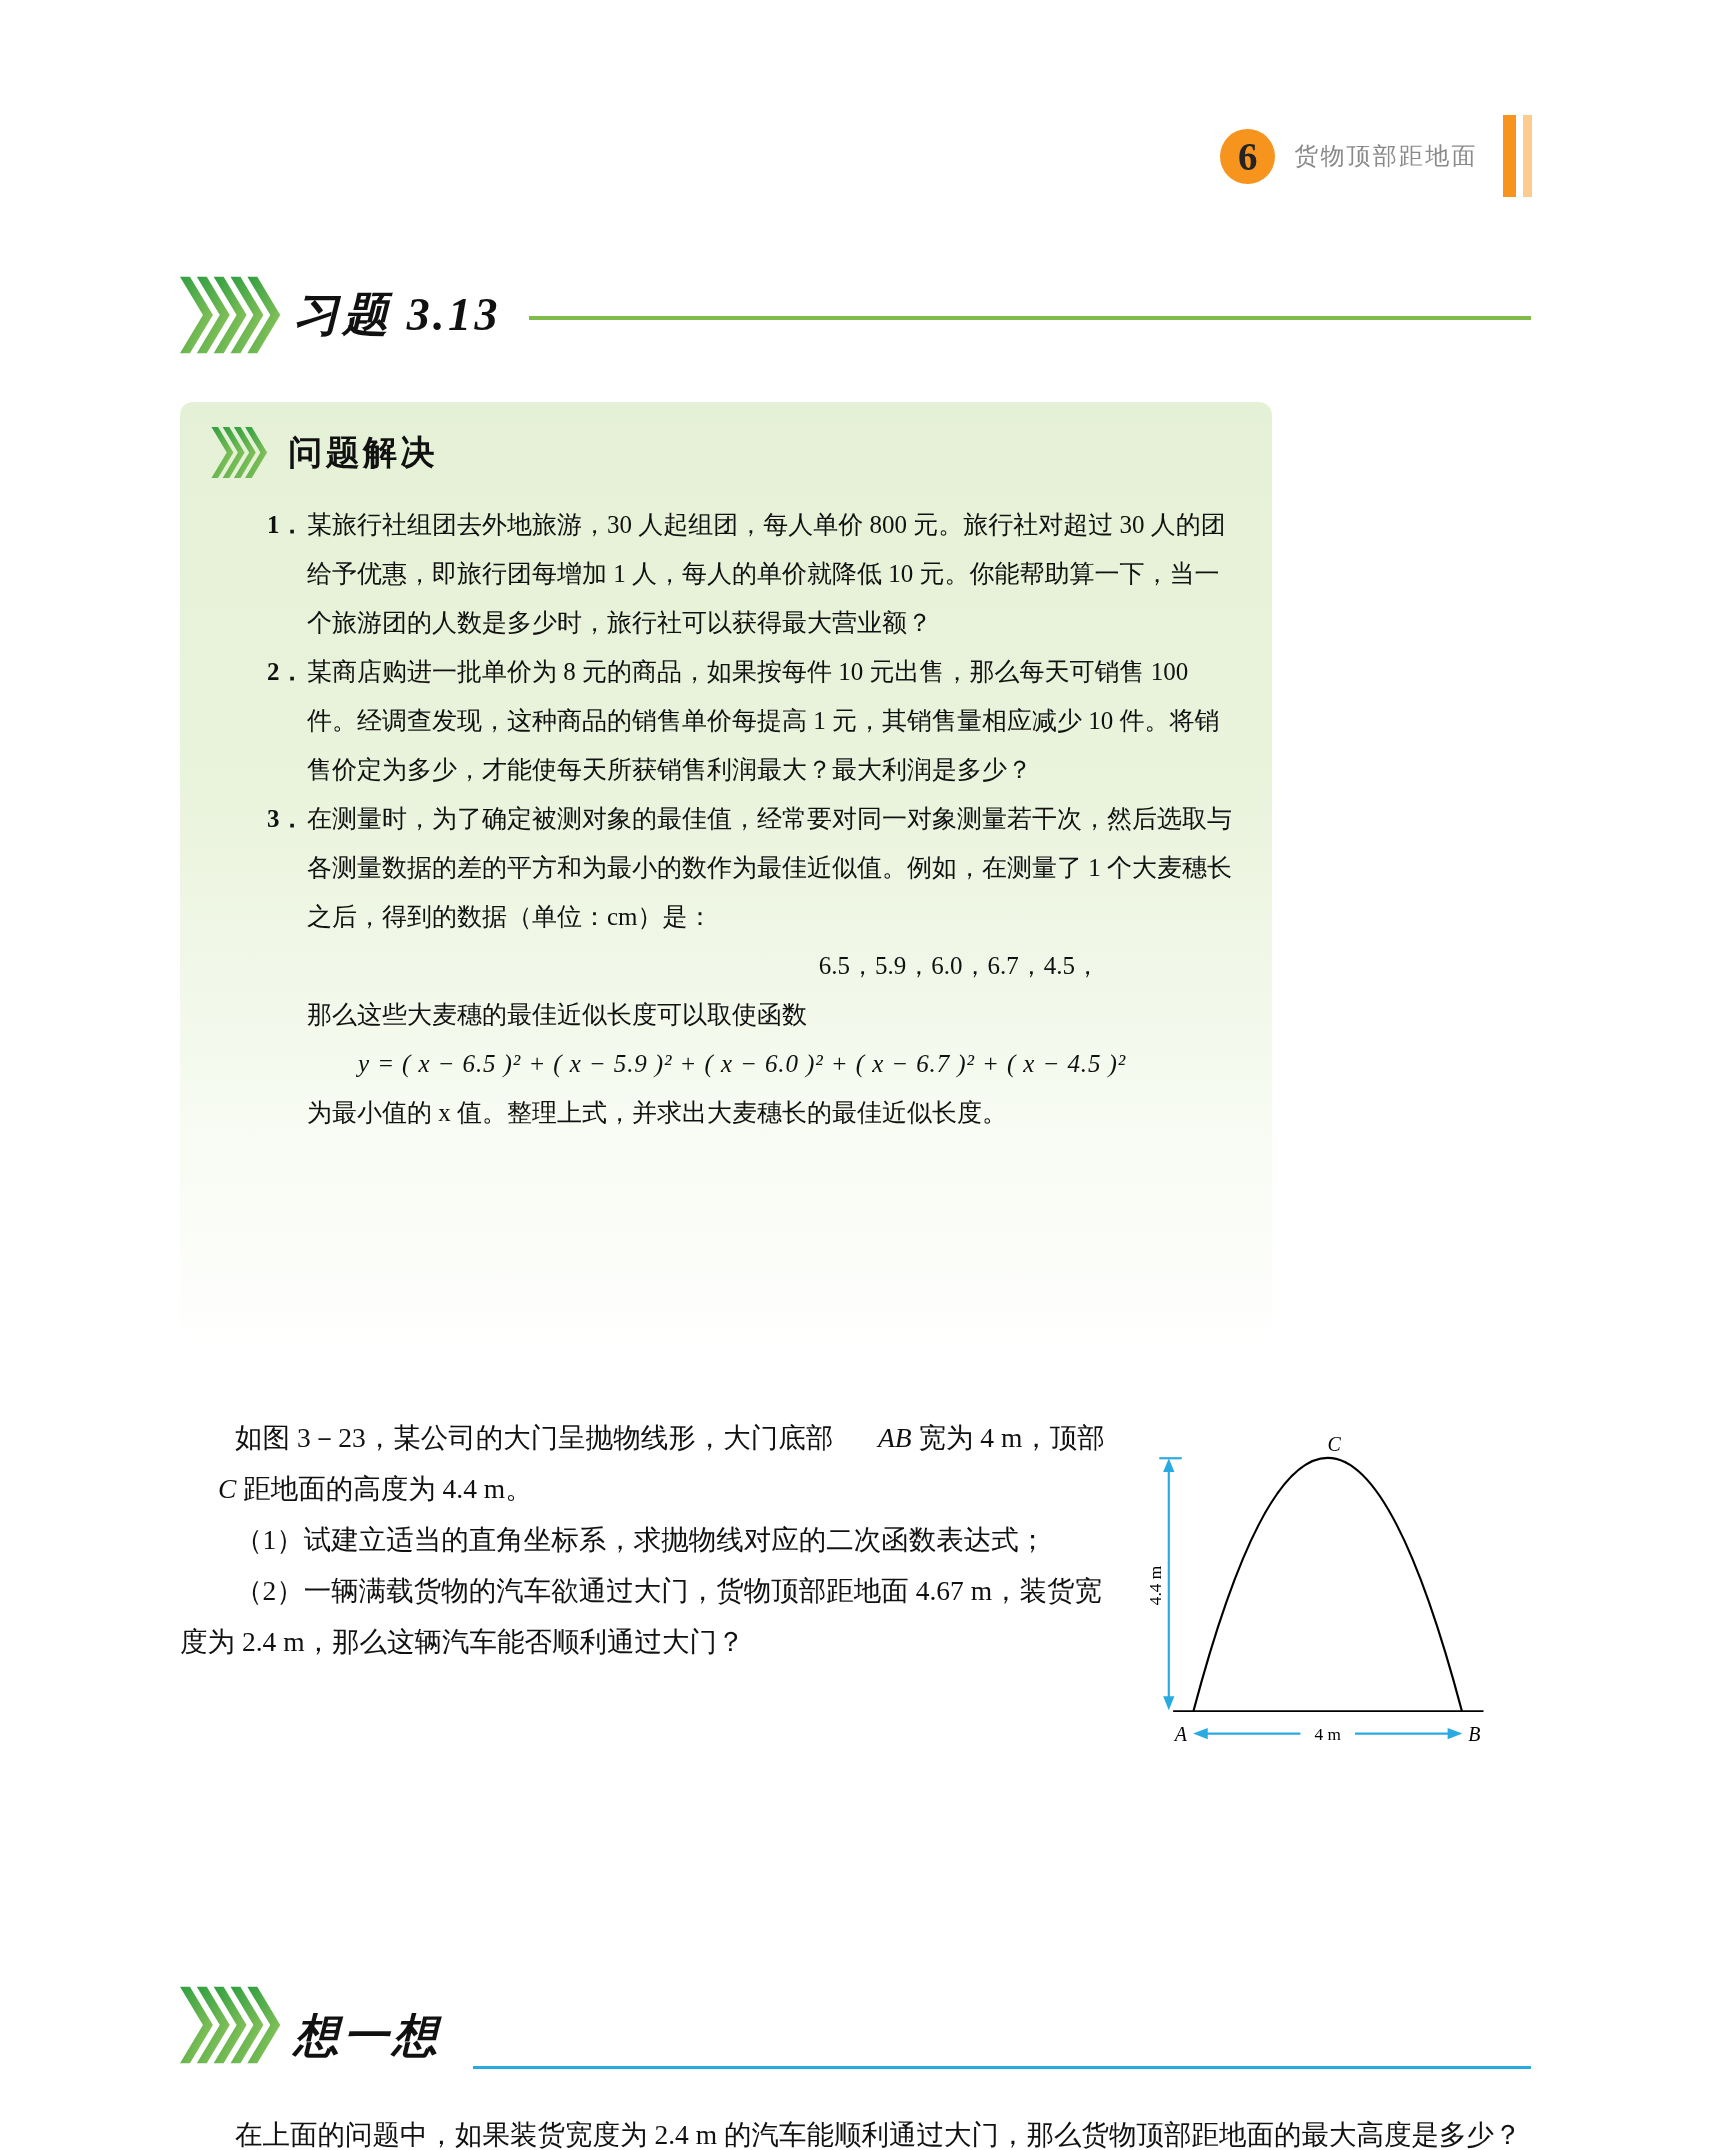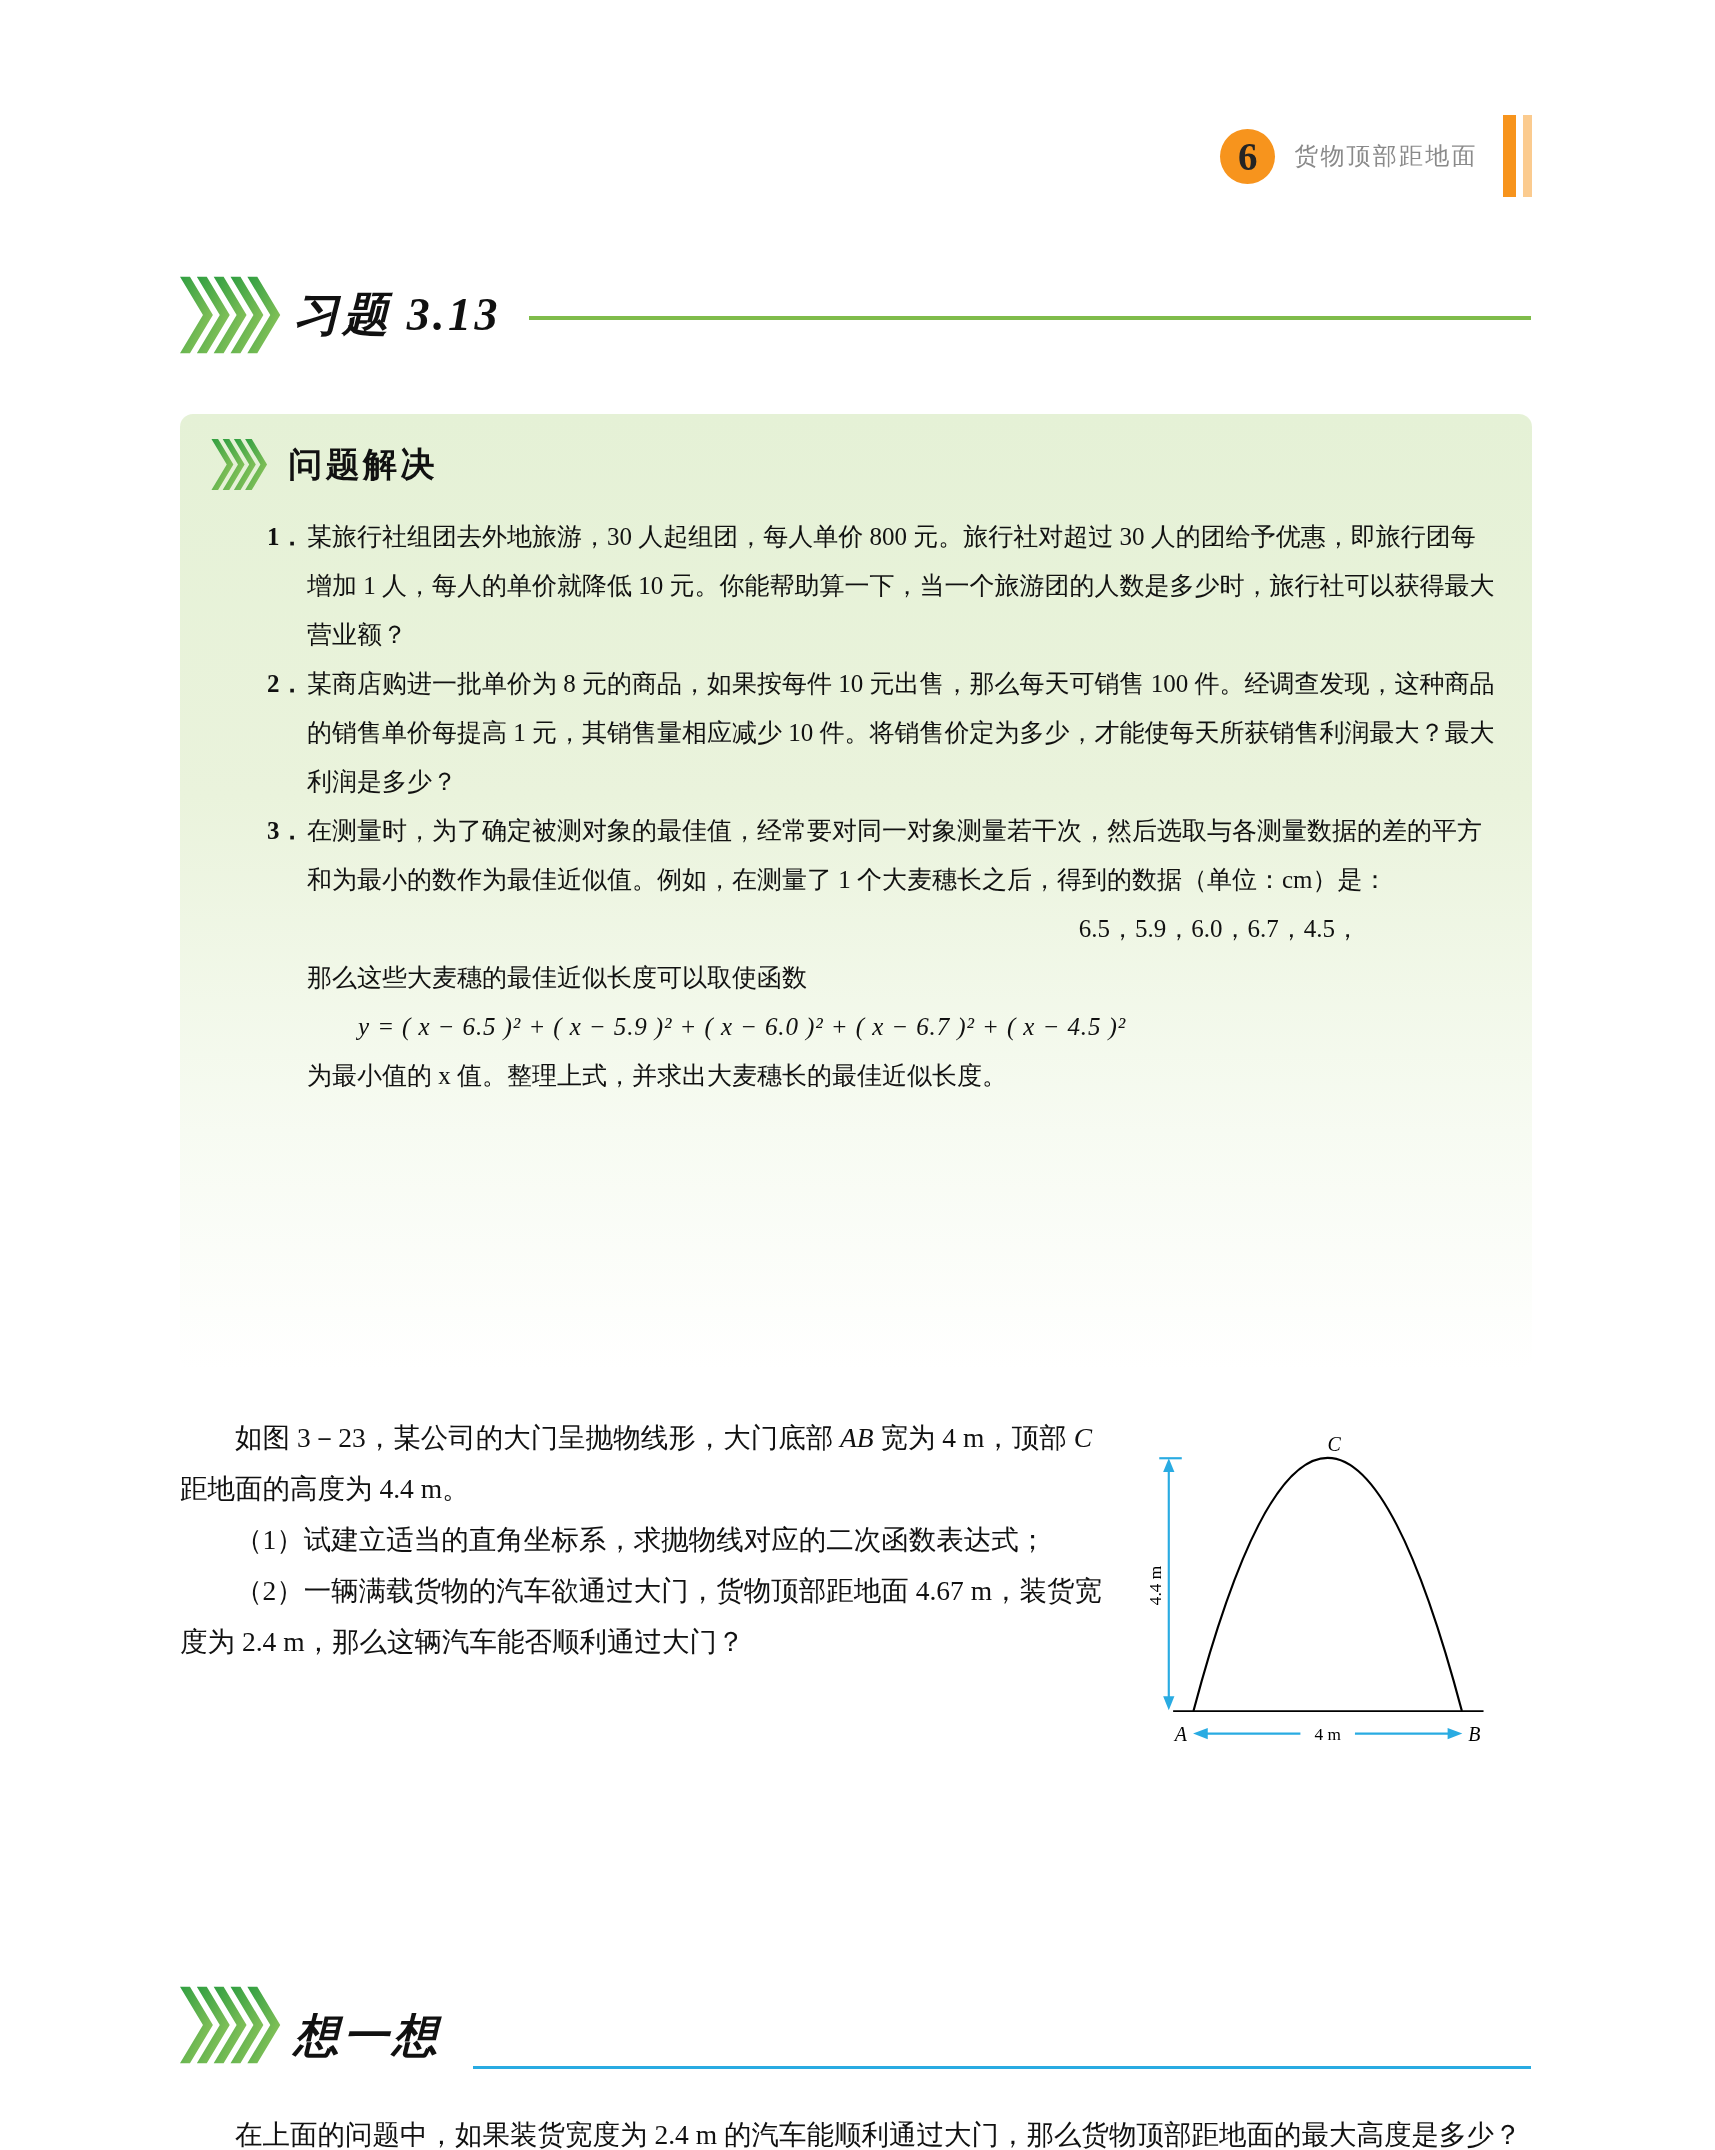--- a/index.html
+++ b/index.html
@@ -21,40 +21,40 @@
   .bar-2 { width: 9.5px; height: 82px; background: #FBCB8F; }
 
   
   .exercise-row { position: absolute; top: 274px; left: 180px; right: 185px; display: flex; align-items: center; }
   .chev-lg { width: 101px; height: 82px; flex: none; }
   .exercise-title { margin: 0 0 0 12px; font-size: 46px; font-style: italic; font-weight: bold;
                     letter-spacing: 3.4px; white-space: nowrap; }
   .green-rule { flex: 1 1 auto; height: 3.9px; background: #7FBC4B; margin-left: 28px; position: relative; top: 3.4px; }
 
   
-  .problem-box { position: absolute; top: 402px; left: 180px; width: 1352px; height: 956px;
+  .problem-box { position: absolute; top: 402px; left: 180px; width: 1092px; height: 956px;
                  border-radius: 13px; padding: 25px 34px 0 27px;
-                 background: linear-gradient(180deg, #E5F1D6 0%, #EAF3DC 40%, #F7FBF2 75%, #FFFFFF 100%); margin-top: 12px; }
+                 background: linear-gradient(180deg, #E5F1D6 0%, #EAF3DC 40%, #F7FBF2 75%, #FFFFFF 100%); }
   .section-row { display: flex; align-items: center; }
   .chev-sm { width: 65px; height: 51px; flex: none; }
   .section-title { margin: 0 0 0 16.3px; font-family: "Liberation Sans", "DejaVu Sans", sans-serif;
                    font-size: 34px; font-weight: bold; letter-spacing: 3.4px; }
   .problems { list-style: none; margin: 22.4px 0 0 0; padding: 0 0 0 100px; font-size: 25px; line-height: 49px; }
   .problem { position: relative; }
   .pnum { position: absolute; left: -40px; top: 0; font-weight: bold; }
   .data-line { text-align: right; padding-right: 138px; }
   .formula-line { padding-left: 51px; letter-spacing: 0.9px; font-style: italic; }
 
   
   .gate-problem { position: absolute; top: 1412px; left: 180px; width: 1353px; font-size: 27.5px; line-height: 51px; }
   .gate-figure { float: right; width: 389px; margin: 22.4px 0 0 24px; text-align: center; }
   .gate-svg { width: 381px; height: auto; display: block; margin: 0 auto; }
   .fig-caption { font-size: 24px; margin-top: 7.7px; }
   .gate-problem p { margin: 0; text-indent: 2em; }
-  .gate-problem i { font-style: italic; }
+  .gate-problem i { font-style: italic; margin-left: 38px; }
 
   
   .think-row { position: absolute; top: 1984px; left: 180px; right: 185px; display: flex; align-items: flex-end; }
   .think-title { margin: 0 0 0 13px; font-size: 45px; font-weight: bold; font-style: italic;
                  letter-spacing: 4.3px; white-space: nowrap; }
   .blue-rule { flex: 1 1 auto; height: 3.9px; background: #29ABE2; margin-left: 31px; position: relative; top: 3.4px; }
   .think-text { position: absolute; top: 2109px; left: 180px; width: 1353px; font-size: 27.5px;
                 line-height: 51px; text-indent: 2em; margin: 0; }
 
   

